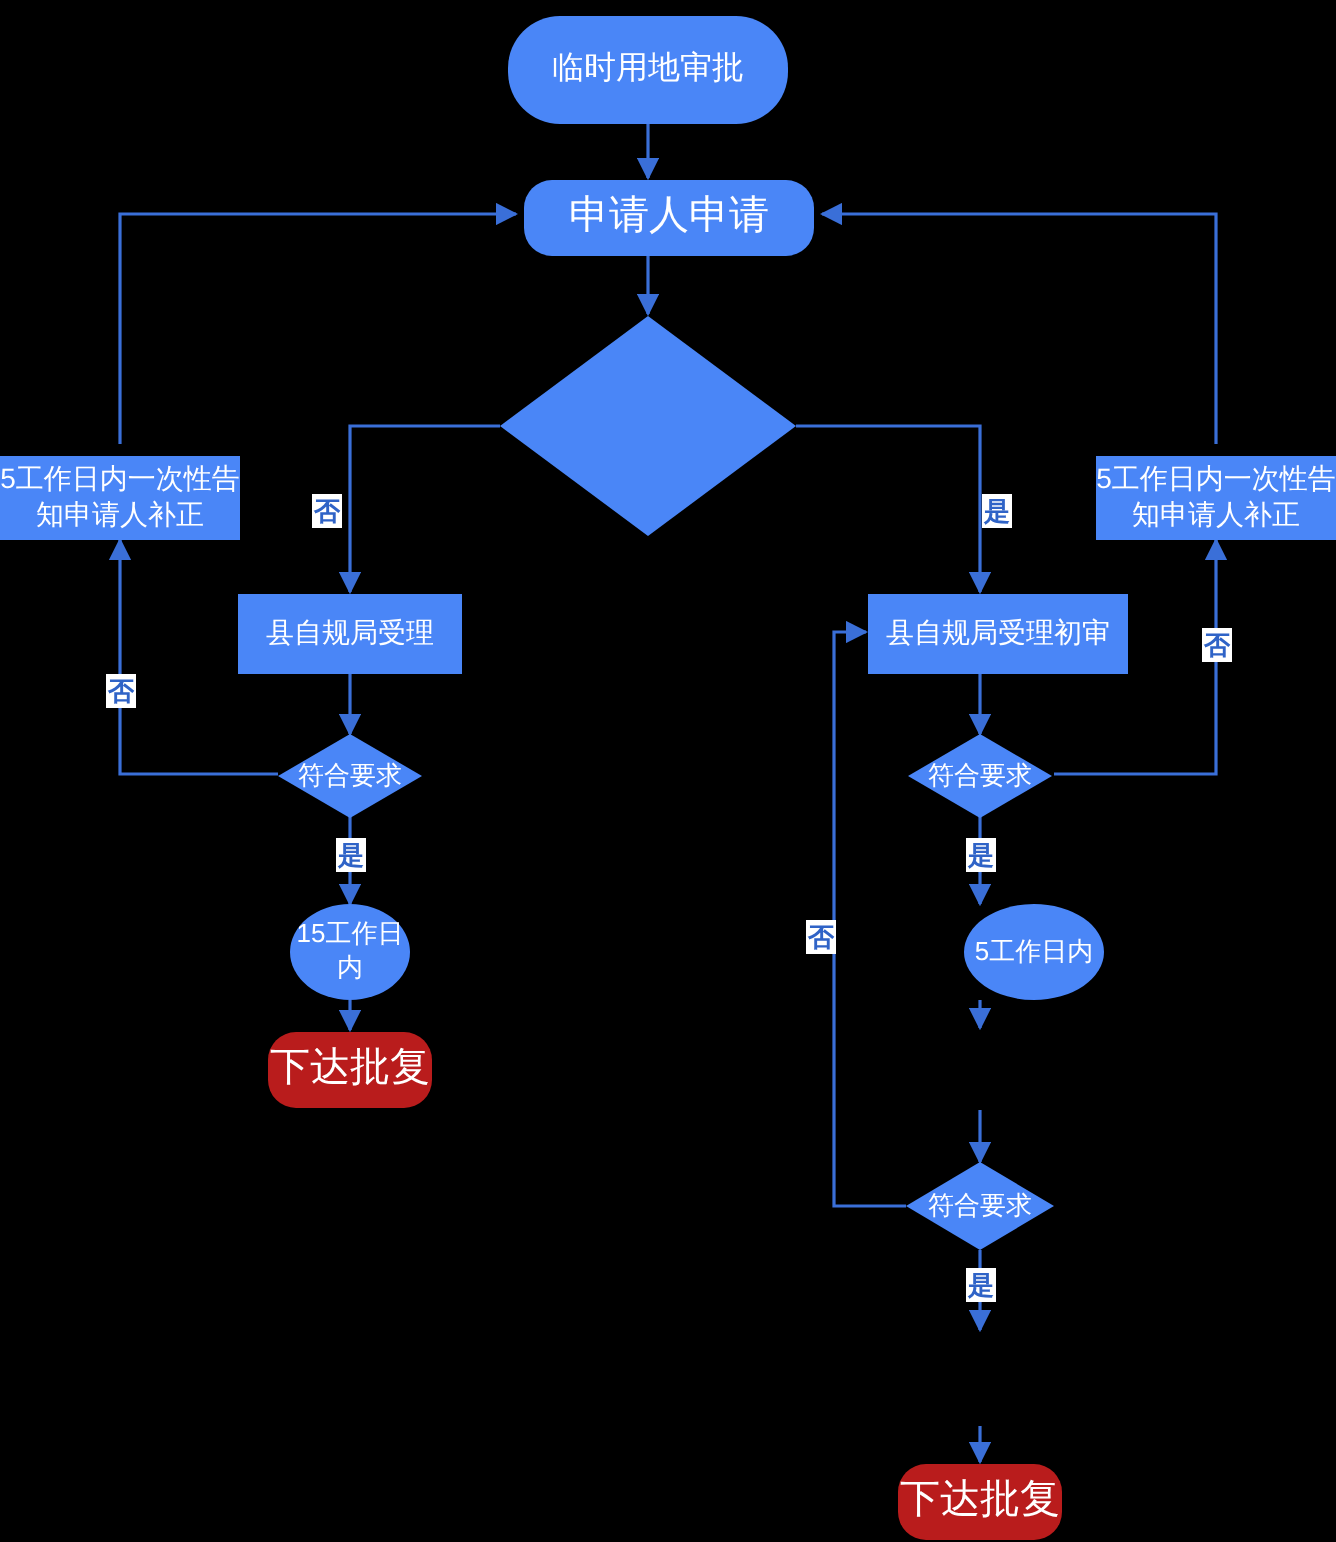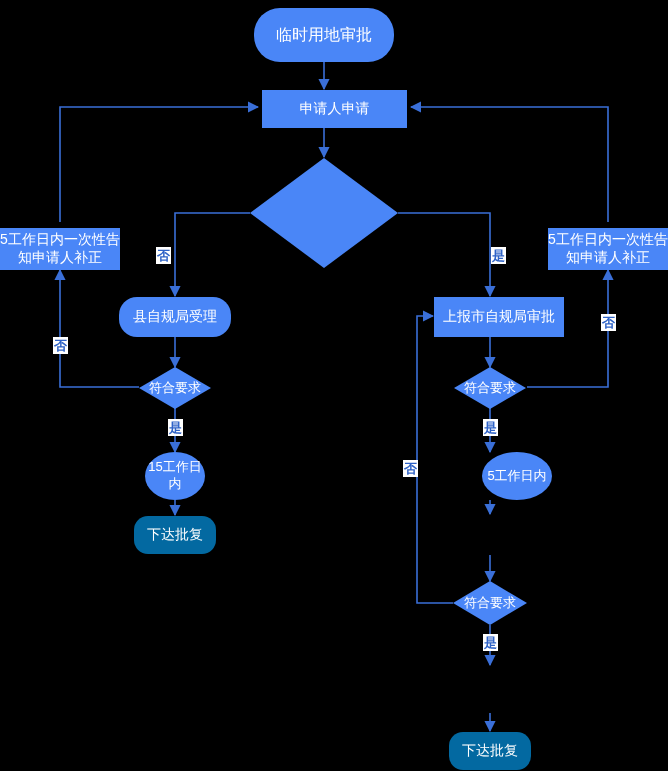--- a/index.html
+++ b/index.html
@@ -34,21 +34,21 @@
     text-align: center;
     color: #ffffff;
     font-weight: normal;
     line-height: 1.28;
     z-index: 3;
   }
   .node-rect {
     background: #4a86f7;
   }
   .node-round {
-    background: #0369a1;
+    background: #b91c1c;
     border-radius: 14px;
   }
   .node-pill {
     background: #4a86f7;
     border-radius: 26px;
   }
   .node-ellipse {
     background: #4a86f7;
     border-radius: 50%;
   }
@@ -80,21 +80,21 @@
     font-size: 13px;
     font-weight: bold;
     line-height: 15px;
     padding: 1px 1px;
     text-align: center;
     z-index: 4;
     white-space: nowrap;
   }
   .fs-13 { font-size: 13px; }
   .fs-14 { font-size: 14px; }
-  .fs-15 { font-size: 14px; }
+  .fs-15 { font-size: 20px; border-radius: 14px; }
   .fs-16 { font-size: 16px; }
 </style>
 </head>
 <body>
 
 <div id="flow-root">
 
   <svg id="edge-layer" viewBox="0 0 668 771" xmlns="http://www.w3.org/2000/svg">
     <defs>
       <marker id="arrow" viewBox="0 0 10 10" refX="9" refY="5" markerWidth="7" markerHeight="7" orient="auto-start-reverse">
@@ -154,26 +154,26 @@
   </div>
 
   <div class="node node-rect fs-14" style="left:0px; top:228px; width:120px; height:42px;">
     <span>5工作日内一次性告知申请人补正</span>
   </div>
 
   <div class="node node-rect fs-14" style="left:548px; top:228px; width:120px; height:42px;">
     <span>5工作日内一次性告知申请人补正</span>
   </div>
 
-  <div class="node node-rect fs-14" style="left:119px; top:297px; width:112px; height:40px;border-radius:18px;">
+  <div class="node node-rect fs-14" style="left:119px; top:297px; width:112px; height:40px;">
     <span>县自规局受理</span>
   </div>
 
   <div class="node node-rect fs-14" style="left:434px; top:297px; width:130px; height:40px;">
-    <span>上报市自规局审批</span>
+    <span>县自规局受理初审</span>
   </div>
 
   <div class="node node-diamond fs-13" style="left:139px; top:367px; width:72px; height:42px;">
     <span class="dia-shape"></span>
     <span class="dia-text">符合要求</span>
   </div>
 
   <div class="node node-diamond fs-13" style="left:454px; top:367px; width:72px; height:42px;">
     <span class="dia-shape"></span>
     <span class="dia-text">符合要求</span>

